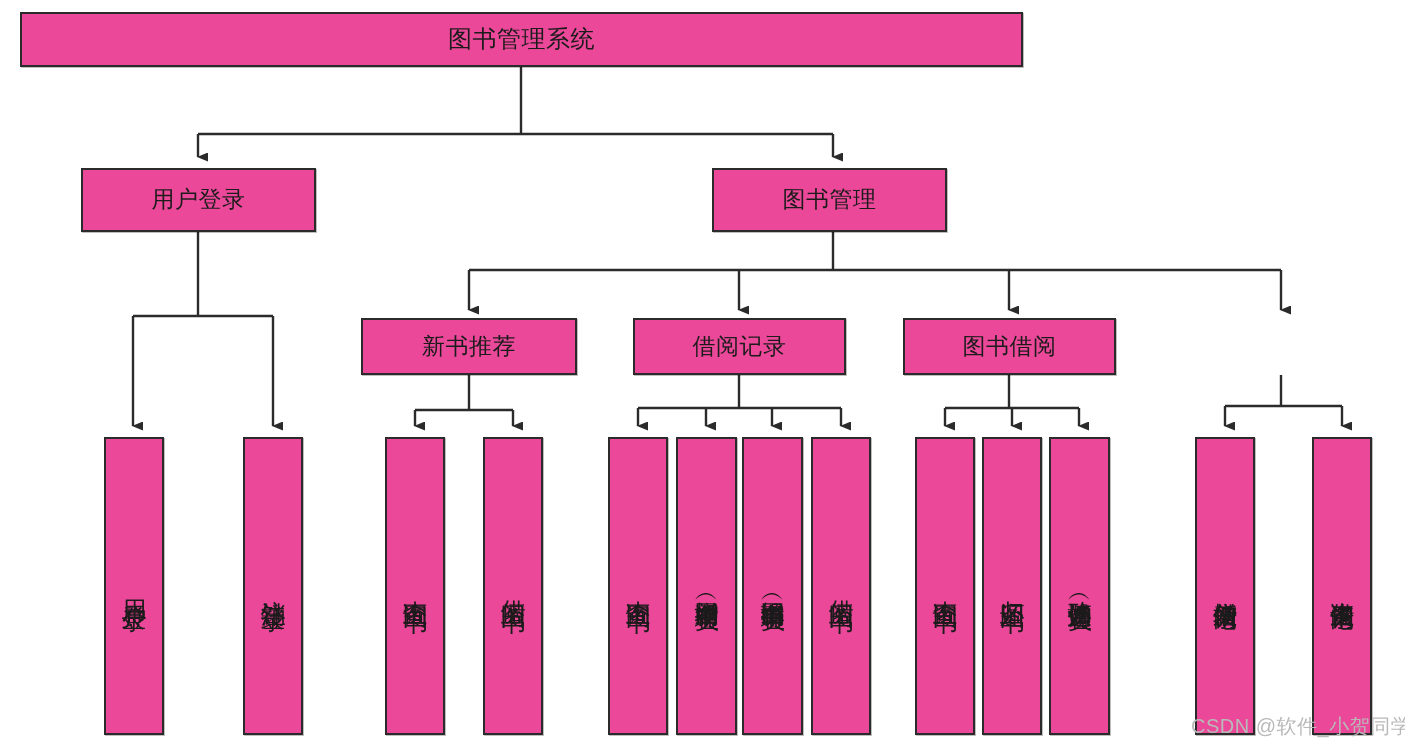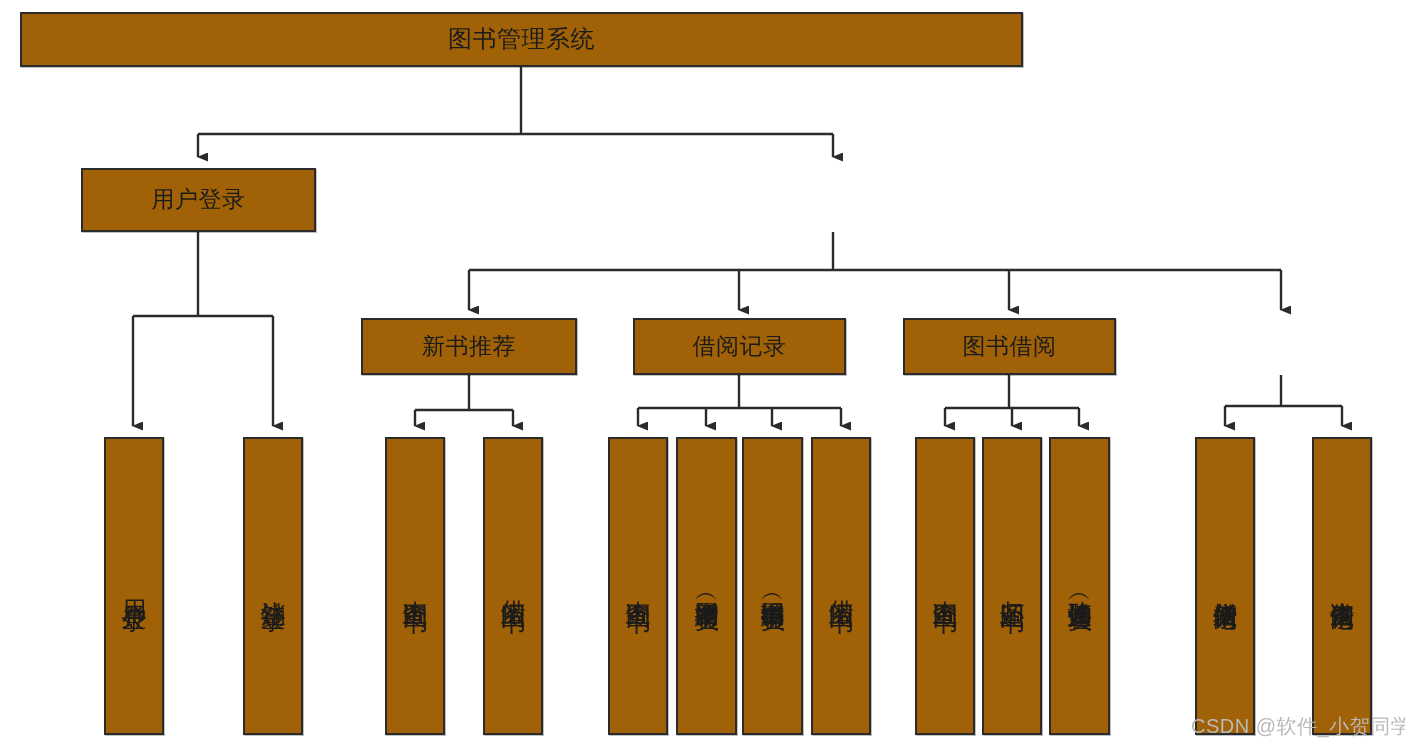--- a/index.html
+++ b/index.html
@@ -22,21 +22,21 @@
     left: 0;
     top: 0;
     width: 1405px;
     height: 747px;
     pointer-events: none;
   }
   .node {
     position: absolute;
     box-sizing: border-box;
     border: 2px solid #2b2b2b;
-    background: #a16207;
+    background: #ec4899;
     display: flex;
     align-items: center;
     justify-content: center;
     color: #1b1b1b;
     box-shadow: 1px 1px 0 rgba(0,0,0,0.25);
   }
   .node .label {
     display: block;
     text-align: center;
     line-height: 1.12;
@@ -126,20 +126,23 @@
     </g>
   </svg>
 
   <div class="node root horiz" style="left:20px; top:12px; width:1003px; height:55px;">
     <span class="label">图书管理系统</span>
   </div>
 
   <div class="node horiz" style="left:81px; top:168px; width:235px; height:64px;">
     <span class="label">用户登录</span>
   </div>
+  <div class="node horiz" style="left:712px; top:168px; width:235px; height:64px;">
+    <span class="label">图书管理</span>
+  </div>
 
   <div class="node horiz" style="left:361px; top:318px; width:216px; height:57px;justify-content:center;">
     <span class="label">新书推荐</span>
   </div>
   <div class="node horiz" style="left:633px; top:318px; width:213px; height:57px;">
     <span class="label">借阅记录</span>
   </div>
   <div class="node horiz" style="left:903px; top:318px; width:213px; height:57px;">
     <span class="label">图书借阅</span>
   </div>

